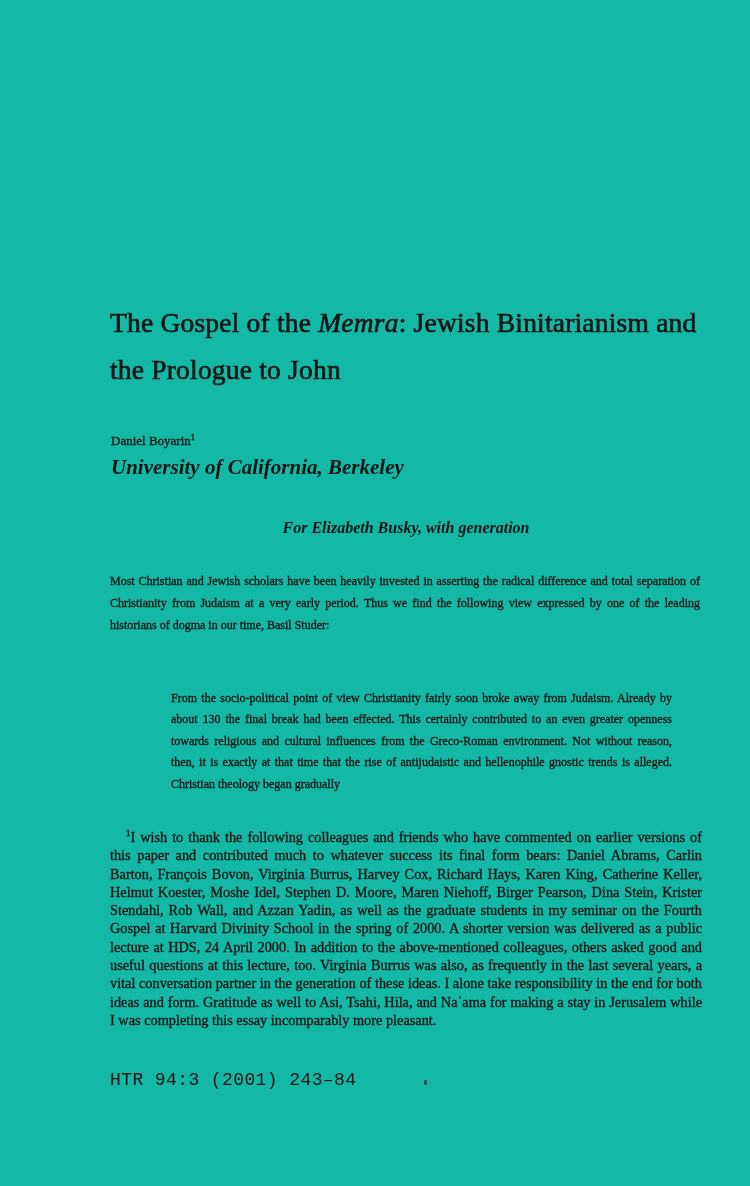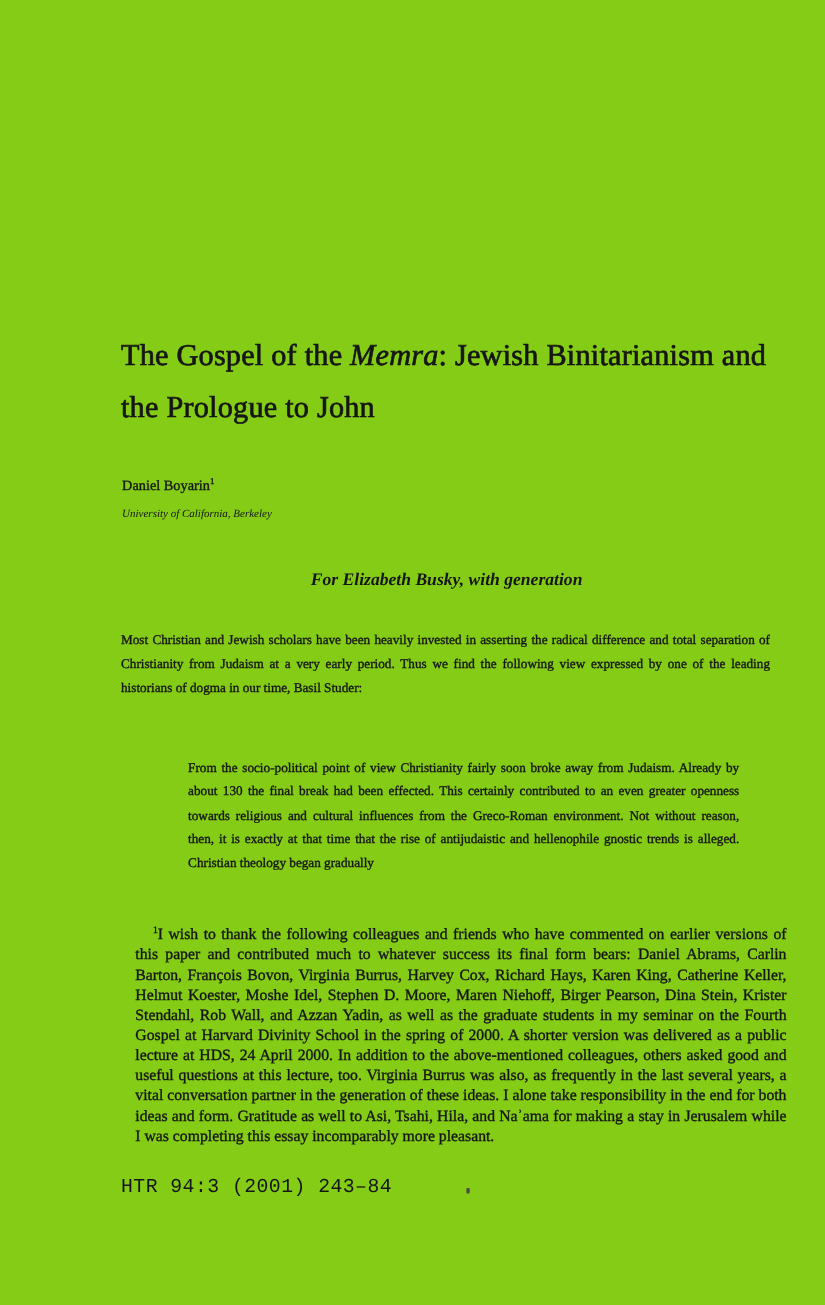--- a/index.html
+++ b/index.html
@@ -4,21 +4,21 @@
 <style>
   html, body {
     margin: 0;
     padding: 0;
     background: #ffffff;
   }
   .page {
     position: relative;
     width: 750px;
     height: 1186px;
-    background: #84cc16;
+    background: #14b8a6;
     color: #151515;
     font-family: "Liberation Serif", serif;
     overflow: hidden;
   }
   .ink {
     -webkit-text-stroke: 0.32px currentColor;
   }
   .article-title {
     position: absolute;
     left: 110px;
@@ -41,24 +41,24 @@
   }
   .author-line sup, .footnote sup {
     font-size: 62%;
     vertical-align: super;
     line-height: 0;
   }
   .affiliation {
     position: absolute;
     left: 111px;
     top: 457px;
-    font-size: 10px;
+    font-size: 21px;
     line-height: 21px;
     font-style: italic;
-    font-weight: normal;
+    font-weight: bold;
   }
   .dedication {
     position: absolute;
     left: 110px;
     top: 519px;
     width: 592px;
     text-align: center;
     font-size: 16px;
     font-style: italic;
     font-weight: bold;
@@ -81,21 +81,21 @@
     margin: 16px;
     font-size: 12px;
     line-height: 21.4px;
     text-align: justify;
   }
   .footnote {
     position: absolute;
     left: 110px;
     top: 828px;
     width: 592px;
-    margin: 13px;
+    margin: 0;
     font-size: 14.3px;
     line-height: 18.3px;
     text-align: justify;
     text-indent: 16px;
   }
   .journal-line {
     position: absolute;
     left: 110px;
     top: 1070px;
     font-family: Liberation Mono, monospace;

